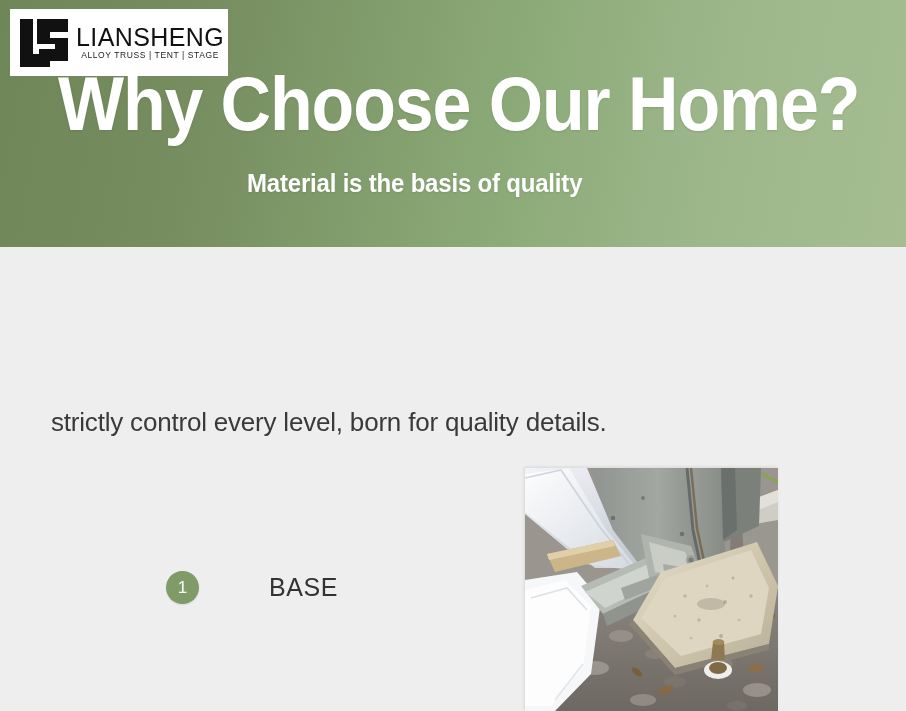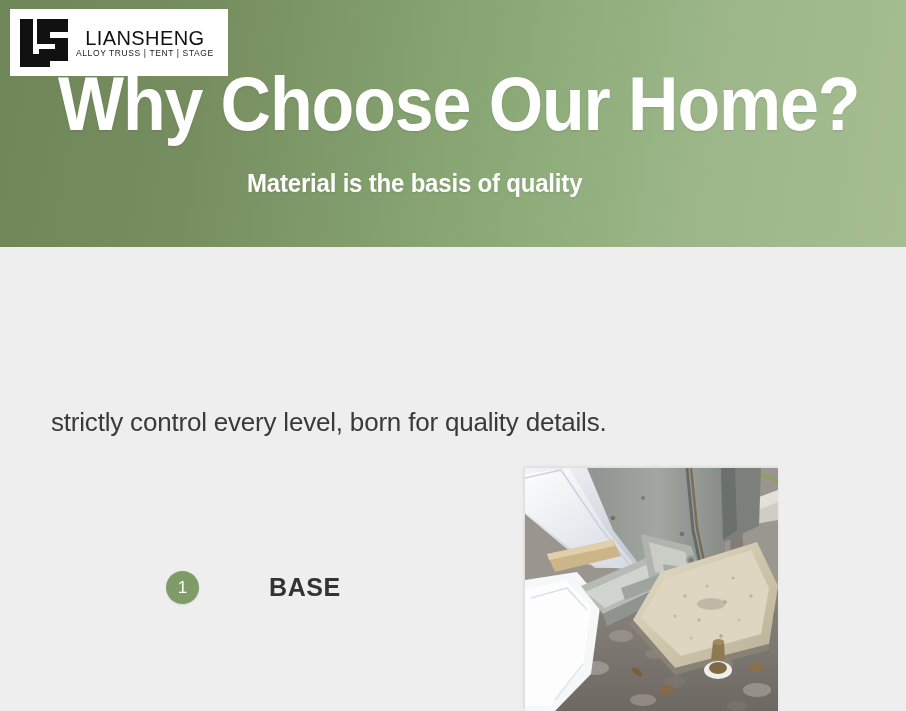--- a/index.html
+++ b/index.html
@@ -54,21 +54,21 @@
   .logo-mark svg { display: block; }
   .logo-text {
     margin-left: 6px;
     display: flex;
     flex-direction: column;
     align-items: center;
     justify-content: center;
   }
   .logo-word {
     font-family: "Liberation Sans", sans-serif;
-    font-size: 20px;
+    font-size: 25px;
     letter-spacing: 0.4px;
     color: #111111;
     line-height: 1.0;
     white-space: nowrap;
   }
   .logo-tag {
     font-family: "Liberation Sans", sans-serif;
     font-size: 8.5px;
     letter-spacing: 0.6px;
     color: #222222;
@@ -138,21 +138,21 @@
     font-size: 17px;
     display: flex;
     align-items: center;
     justify-content: center;
     box-shadow: 0 1px 2px rgba(0,0,0,0.10);
     flex: 0 0 auto;
   }
   .item-label {
     margin-left: 70px;
     font-family: "Liberation Sans", sans-serif;
-    font-weight: bold;
+    font-weight: normal;
     font-size: 25px;
     color: #333333;
     letter-spacing: 0.6px;
     white-space: nowrap;
   }
 
   
   .photo {
     position: absolute;
     left: 525px;

